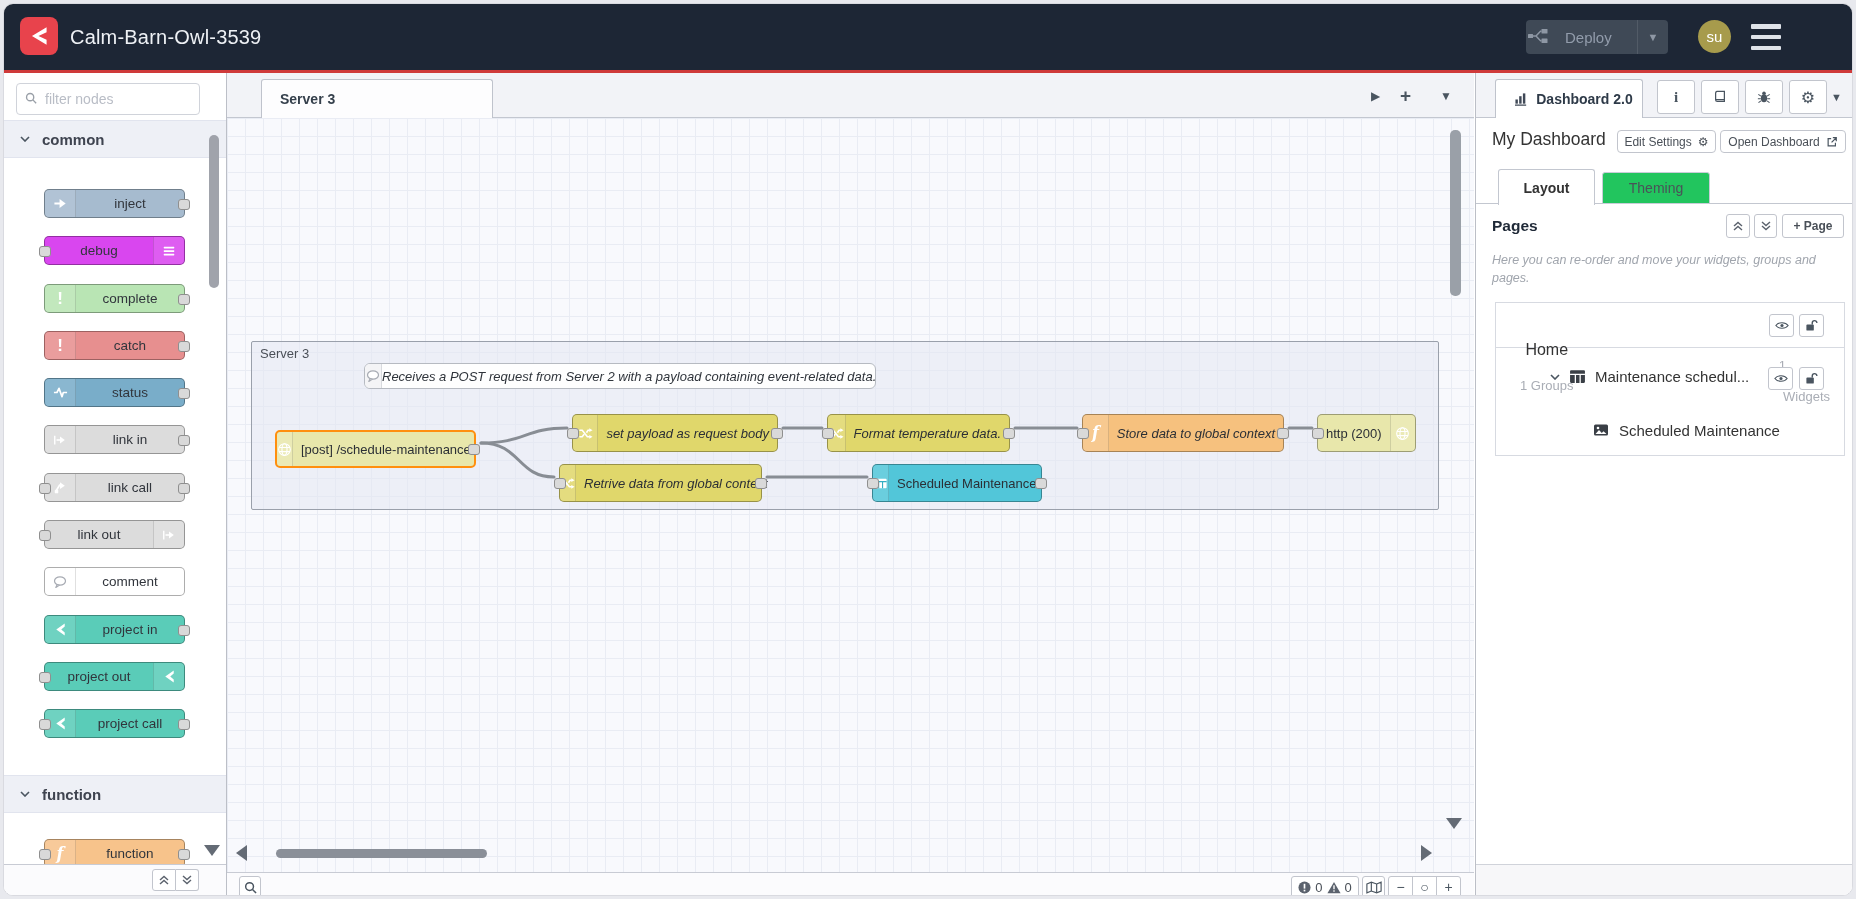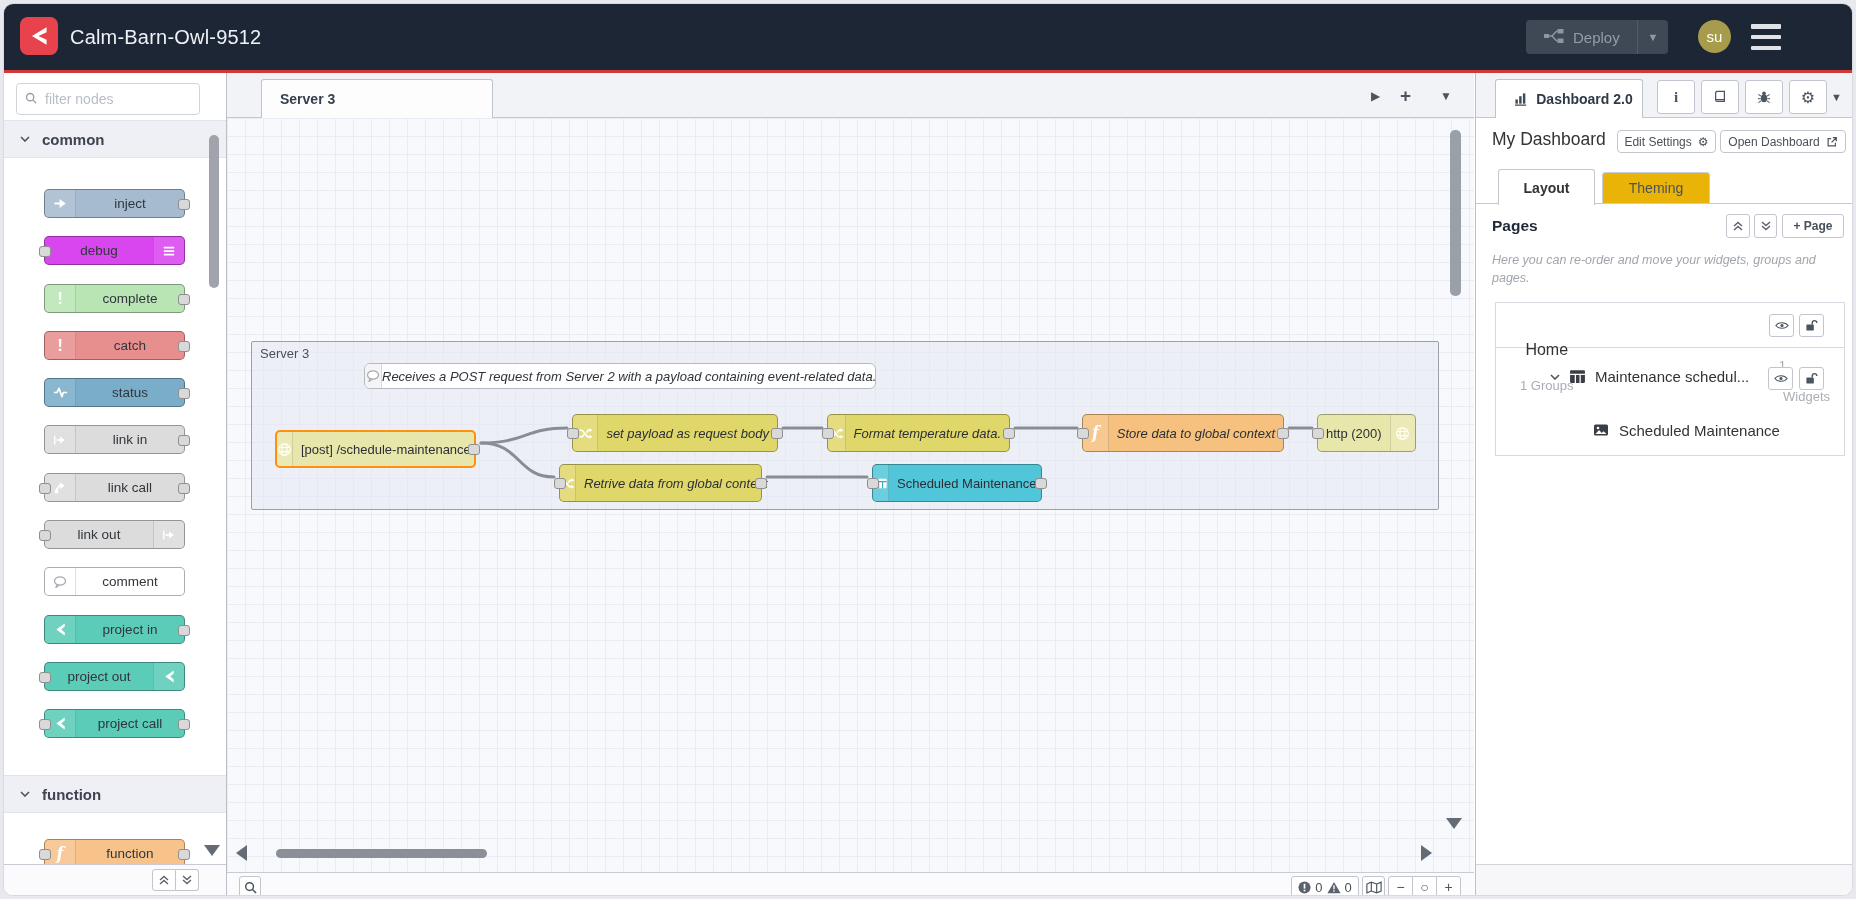--- a/index.html
+++ b/index.html
@@ -5,21 +5,21 @@
   html,body{margin:0;padding:0;background:#e8e9ee;font-family:"Liberation Sans",sans-serif;}
   #stage{position:relative;width:1856px;height:899px;}
   #app{position:absolute;inset:3px;background:#fff;border-radius:10px;overflow:hidden;border:1px solid #d9dae0;}
 
   
   #header{position:absolute;left:0;top:0;width:100%;height:66px;background:#1d2635;}
   #header:after{content:"";position:absolute;left:0;bottom:-3px;width:100%;height:3px;background:#cf3a3a;}
   #logo{position:absolute;left:16px;top:13px;width:38px;height:38px;border-radius:8px;background:#e8434c;display:flex;align-items:center;justify-content:center;}
   #app-title{position:absolute;left:66px;top:0;height:66px;display:flex;align-items:center;color:#eef1f5;font-size:20px;letter-spacing:.2px;}
   #deploy-btn{position:absolute;left:1522px;top:16px;width:142px;height:34px;background:#3f4956;border-radius:4px;display:flex;align-items:center;color:#929cab;font-size:15px;}
-  #deploy-btn .dpl-main{flex:1;display:flex;align-items:center;gap:9px;padding-left:18px;}
+  #deploy-btn .dpl-main{flex:1;display:flex;align-items:center;gap:17px;padding-left:2px;}
   #deploy-btn .dpl-caret{width:30px;height:100%;border-left:1px solid rgba(255,255,255,.10);display:flex;align-items:center;justify-content:center;color:#8e97a4;font-size:11px;}
   #avatar{position:absolute;left:1694px;top:16px;width:33px;height:33px;border-radius:50%;background:#a79b4c;color:#fff;display:flex;align-items:center;justify-content:center;font-size:15px;}
   #burger{position:absolute;left:1747px;top:20px;width:30px;height:26px;display:flex;flex-direction:column;justify-content:space-between;cursor:pointer;}
   #burger span{display:block;height:4.5px;border-radius:1px;background:#dfe3e9;}
 
   
   #palette{position:absolute;left:0;top:69px;width:222px;bottom:0;background:#fff;border-right:1px solid #bcbfc7;overflow:hidden;}
   #filter-box{position:absolute;left:12px;top:10px;width:174px;height:30px;border:1px solid #d0d3da;border-radius:4px;background:#fff;display:flex;align-items:center;padding-left:8px;gap:6px;}
   #filter-box input{border:none;outline:none;font-size:14px;color:#555;width:130px;font-family:"Liberation Sans",sans-serif;}
   #filter-box input::placeholder{color:#b9bdc6;}
@@ -75,21 +75,21 @@
   #rpanel{position:absolute;left:1471px;top:69px;right:0;bottom:0;background:#fff;border-left:1px solid #bcbfc7;box-sizing:border-box;}
   #rtabbar{position:absolute;left:0;top:0;width:100%;height:45px;background:#f2f3f7;border-bottom:1px solid #c3c7d0;box-sizing:border-box;}
   #dash-tab{position:absolute;left:19px;top:6px;width:148px;height:39px;background:#fff;border:1px solid #bfc3cc;border-bottom:none;border-radius:3px 3px 0 0;box-sizing:border-box;display:flex;align-items:center;justify-content:center;gap:7px;font-size:14px;font-weight:bold;color:#2e3a48;padding-left:9px;}
   .ric-btn{position:absolute;top:7px;width:38px;height:34px;border:1px solid #c2c5cd;border-radius:3px;background:#fff;display:flex;align-items:center;justify-content:center;color:#4a5560;box-sizing:border-box;cursor:pointer;}
   #rp-caret{position:absolute;left:355px;top:7px;height:34px;display:flex;align-items:center;color:#4a5560;cursor:pointer;}
   #dash-header{position:absolute;left:0;top:45px;width:100%;height:45px;}
   #dash-title{position:absolute;left:16px;top:11px;font-size:17.5px;color:#333;}
   .sm-btn{position:absolute;top:12px;height:23px;border:1px solid #c2c5cd;border-radius:4px;background:#fff;display:flex;align-items:center;justify-content:center;gap:6px;font-size:12px;color:#4a5058;box-sizing:border-box;cursor:pointer;}
   #subtabs{position:absolute;left:0;top:90px;width:100%;height:41px;border-bottom:1px solid #c3c7d0;box-sizing:border-box;}
   #tab-layout{position:absolute;left:22px;top:6px;width:97px;height:36px;background:#fff;border:1px solid #c3c7d0;border-bottom:none;border-radius:3px 3px 0 0;box-sizing:border-box;display:flex;align-items:center;justify-content:center;font-size:14px;font-weight:bold;color:#333;z-index:2;}
-  #tab-theming{position:absolute;left:126px;top:9px;width:108px;height:32px;background:#eab308;border:1px solid #c9cdd8;border-radius:3px 3px 0 0;box-sizing:border-box;display:flex;align-items:center;justify-content:center;font-size:14px;color:#4a5258;}
+  #tab-theming{position:absolute;left:126px;top:9px;width:108px;height:32px;background:#22c55e;border:1px solid #c9cdd8;border-radius:3px 3px 0 0;box-sizing:border-box;display:flex;align-items:center;justify-content:center;font-size:14px;color:#4a5258;}
   #pages-row{position:absolute;left:0;top:131px;width:100%;height:46px;}
   #pages-title{position:absolute;left:16px;top:13px;font-size:15.5px;font-weight:bold;color:#1f2937;}
   .pg-btn{position:absolute;top:10px;height:24px;border:1px solid #c2c5cd;border-radius:3px;background:#fff;display:flex;align-items:center;justify-content:center;box-sizing:border-box;cursor:pointer;font-size:12px;color:#4a5058;gap:3px;}
   #help-text{position:absolute;left:16px;top:178px;width:340px;font-size:12.5px;font-style:italic;color:#a0a5ad;line-height:1.45;}
   #tree{position:absolute;left:19px;top:229px;width:350px;border:1px solid #d7dae1;box-sizing:border-box;}
   .tree-row{position:relative;box-sizing:border-box;}
   #row-home{height:45px;border-bottom:1px solid #d7dae1;}
   #row-group{height:57px;}
   #row-widget{height:50px;}
   .mini-btn{position:absolute;width:25px;height:23px;border:1px solid #c2c5cd;border-radius:3px;background:#fff;display:flex;align-items:center;justify-content:center;box-sizing:border-box;cursor:pointer;z-index:2;}
@@ -102,21 +102,21 @@
 
 <div id="stage">
 <div id="app">
 
   <div id="header">
     <div id="logo">
       <svg width="26" height="26" viewBox="0 0 24 24">
             <path d="M19 4L5.5 12 19 20v-4.6L11.5 12 19 8.6z" fill="#fff"></path>
           </svg>
     </div>
-    <div id="app-title">Calm-Barn-Owl-9512</div>
+    <div id="app-title">Calm-Barn-Owl-3539</div>
     <div id="deploy-btn">
       <span class="dpl-main">
         <span>
           <svg width="20" height="14" viewBox="0 0 20 14" fill="#8e97a4">
                 <rect x="0" y="5" width="5" height="4" rx="0.5"></rect>
                 <rect x="13.5" y="0" width="6" height="4.5" rx="0.5"></rect>
                 <rect x="13.5" y="9.5" width="6" height="4.5" rx="0.5"></rect>
                 <path d="M5 7h3l4.5-4.8h1M8 7l4.5 4.8h1" stroke="#8e97a4" stroke-width="1.4" fill="none"></path>
               </svg>
         </span>

